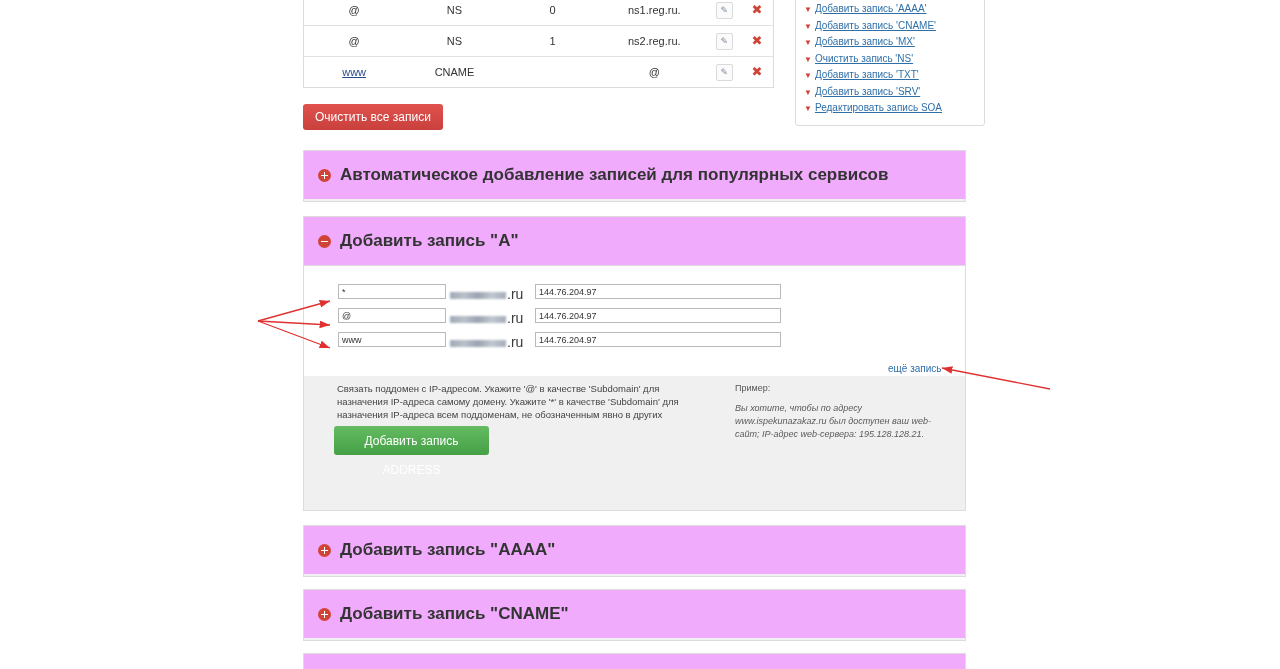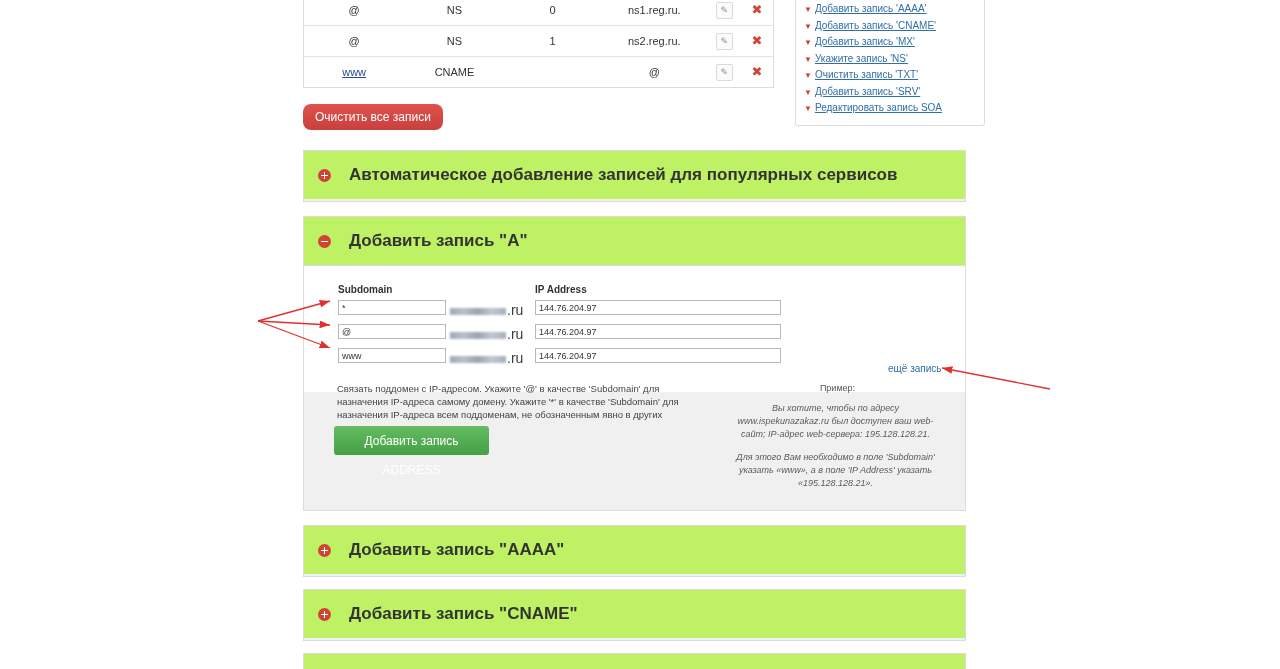--- a/index.html
+++ b/index.html
@@ -70,21 +70,21 @@
     position: absolute;
     left: 303px;
     top: 104px;
     height: 26px;
     padding: 0 12px;
     line-height: 26px;
     background: #d9534f;
     background: linear-gradient(#e0524e, #c9403c);
     color: #ffffff;
     border: none;
-    border-radius: 8px;
+    border-radius: 3px;
     font-size: 12px;
     font-family: "Liberation Sans", sans-serif;
     cursor: pointer;
     text-align: right;
   }
   
   .side-panel {
     position: absolute;
     left: 795px;
     top: -6px;
@@ -117,23 +117,22 @@
     width: 663px;
     border: 1px solid #dcdcdc;
     background: #f0f0f0;
     box-sizing: border-box;
   }
   .panel-head {
     height: 48px;
     display: flex;
     align-items: center;
     padding-left: 14px;
-    background: #bef264;
-    cursor: pointer;
-    gap: 9px;
+    background: #f0abfc;
+    cursor: pointer;
   }
   .panel-title {
     font-size: 17px;
     font-weight: bold;
     color: #333333;
     margin-left: 9px;
   }
   .toggle-ico {
     width: 13px; height: 13px;
     border-radius: 50%;
@@ -245,21 +244,20 @@
   }
   .example-box {
     position: absolute;
     left: 735px;
     top: 382px;
     width: 205px;
     font-size: 9px;
     line-height: 13px;
     color: #5a5a5a;
     font-style: italic;
-    text-align: center;
   }
   .example-box .ex-title {
     font-style: normal;
     color: #555555;
     margin-bottom: 7px;
   }
   .example-box p { margin: 0 4px 10px 0; }
   
   .arrows { position: absolute; left: 0; top: 0; pointer-events: none; }
 </style>
@@ -296,43 +294,39 @@
       </tr>
     </tbody>
   </table>
 
   <button class="btn-clear">Очистить все записи</button>
 
   <div class="side-panel">
     <a class="side-link"><span class="caret">▼</span><span>Добавить запись 'AAAA'</span></a>
     <a class="side-link"><span class="caret">▼</span><span>Добавить запись 'CNAME'</span></a>
     <a class="side-link"><span class="caret">▼</span><span>Добавить запись 'MX'</span></a>
-    <a class="side-link"><span class="caret">▼</span><span>Укажите запись 'NS'</span></a>
-    <a class="side-link"><span class="caret">▼</span><span>Очистить запись 'TXT'</span></a>
+    <a class="side-link"><span class="caret">▼</span><span>Очистить запись 'NS'</span></a>
+    <a class="side-link"><span class="caret">▼</span><span>Добавить запись 'TXT'</span></a>
     <a class="side-link"><span class="caret">▼</span><span>Добавить запись 'SRV'</span></a>
     <a class="side-link"><span class="caret">▼</span><span>Редактировать запись SOA</span></a>
   </div>
 
   <div class="panel" style="top:150px; height:52px;">
     <div class="panel-head">
       <span class="toggle-ico plus"></span>
       <span class="panel-title">Автоматическое добавление записей для популярных сервисов</span>
     </div>
   </div>
 
   <div class="panel" style="top:216px; height:295px;">
     <div class="panel-head">
       <span class="toggle-ico"></span>
       <span class="panel-title">Добавить запись "A"</span>
     </div>
     <div class="panel-body">
-      <div class="form-labels">
-        <span class="lbl lbl-sub">Subdomain</span>
-        <span class="lbl lbl-ip">IP Address</span>
-      </div>
 
       <div class="row-line">
         <input class="inp inp-sub" type="text" value="*" style="">
         <span class="dom-suffix"><span class="dom-blur"></span><span>.ru</span></span>
         <input class="inp inp-ip" type="text" value="144.76.204.97" style="">
       </div>
 
       <div class="row-line">
         <input class="inp inp-sub" type="text" value="@" style="">
         <span class="dom-suffix"><span class="dom-blur"></span><span>.ru</span></span>
@@ -346,21 +340,20 @@
       </div>
     </div>
   </div>
 
   <a class="more-link">ещё запись</a>
   <div class="helper">Связать поддомен с IP-адресом. Укажите '@' в качестве 'Subdomain' для назначения IP-адреса самому домену. Укажите '*' в качестве 'Subdomain' для назначения IP-адреса всем поддоменам, не обозначенным явно в других записях.</div>
   <button class="btn-add">Добавить запись ADDRESS</button>
   <div class="example-box">
     <div class="ex-title">Пример:</div>
     <p>Вы хотите, чтобы по адресу www.ispekunazakaz.ru был доступен ваш web-сайт; IP-адрес web-сервера: 195.128.128.21.</p>
-    <p>Для этого Вам необходимо в поле 'Subdomain' указать «www», а в поле 'IP Address' указать «195.128.128.21».</p>
   </div>
 
   <div class="panel" style="top:525px; height:52px;">
     <div class="panel-head">
       <span class="toggle-ico plus"></span>
       <span class="panel-title">Добавить запись "AAAA"</span>
     </div>
   </div>
 
   <div class="panel" style="top:589px; height:52px;">

